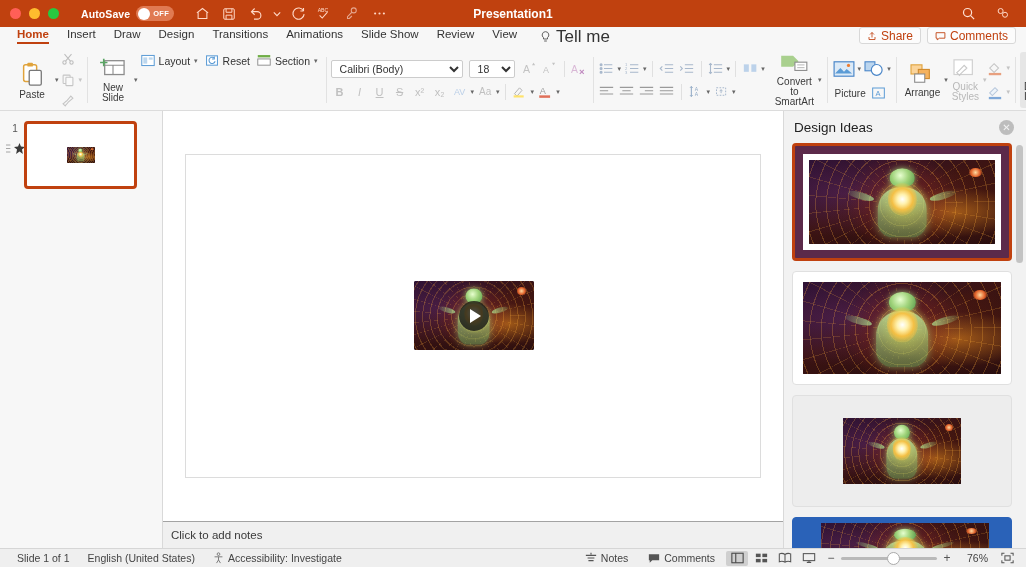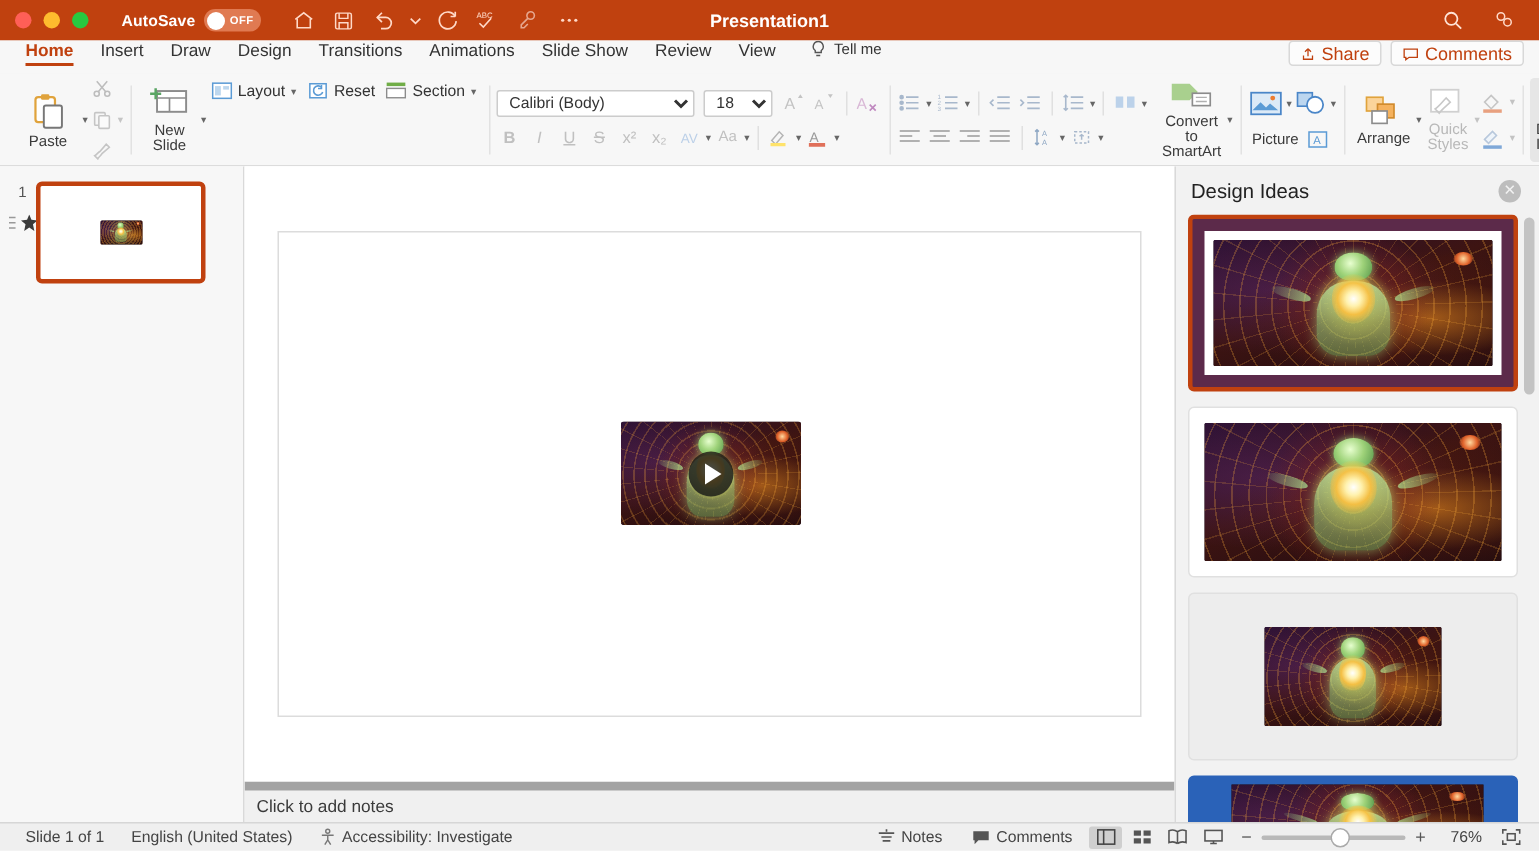--- a/index.html
+++ b/index.html
@@ -48,21 +48,21 @@
   }
   .tab {
     font-size: 11.5px; color: #333; padding: 0 9px 3px 9px; position: relative;
     line-height: 14px; cursor: default; white-space: nowrap;
   }
   .tab.active { color: #c0410f; font-weight: bold; }
   .tab.active::after {
     content: ''; position: absolute; left: 9px; right: 9px; bottom: 0;
     height: 2px; background: #c0410f;
   }
-  .tellme { display: flex; align-items: center; gap: 5px; padding: 0 9px 3px 14px; font-size: 10px; color: #333; }
+  .tellme { display: flex; align-items: center; gap: 5px; padding: 0 9px 3px 14px; font-size: 17px; color: #333; }
   .tabs-right { margin-left: auto; display: flex; gap: 6px; padding: 0 10px 2px 0; align-items: flex-end; }
   .pill {
     border: 1px solid #d8d8d8; background: #fcfcfc; border-radius: 3px;
     font-size: 12px; color: #c0410f; padding: 2px 7px; display: flex;
     align-items: center; gap: 4px; height: 17px; cursor: default;
   }
 
   
   .ribbon {
     height: 62px; background: #f7f7f7; border-bottom: 1px solid #dcdcdc;
@@ -146,21 +146,21 @@
   }
   .play-circle {
     width: 30px; height: 30px; border-radius: 50%; background: rgba(20,20,20,.78);
     display: flex; align-items: center; justify-content: center; position: relative; z-index: 3;
   }
   .play-tri {
     width: 0; height: 0; border-left: 11px solid #fff;
     border-top: 7px solid transparent; border-bottom: 7px solid transparent; margin-left: 3px;
   }
   .notespane {
-    height: 27px; border-top: 6px solid #a3a3a3; background: #f0f0f0;
+    height: 27px; border-top: 1px solid #a3a3a3; background: #f0f0f0;
     display: flex; align-items: center; padding-left: 8px; flex: 0 0 27px;
   }
   .notes-placeholder { font-size: 11.5px; color: #3a3a3a; }
 
   
   .designpanel {
     width: 243px; flex: 0 0 243px; background: #f2f2f2; border-left: 1px solid #d9d9d9;
     display: flex; flex-direction: column; position: relative;
   }
   .dp-head {

